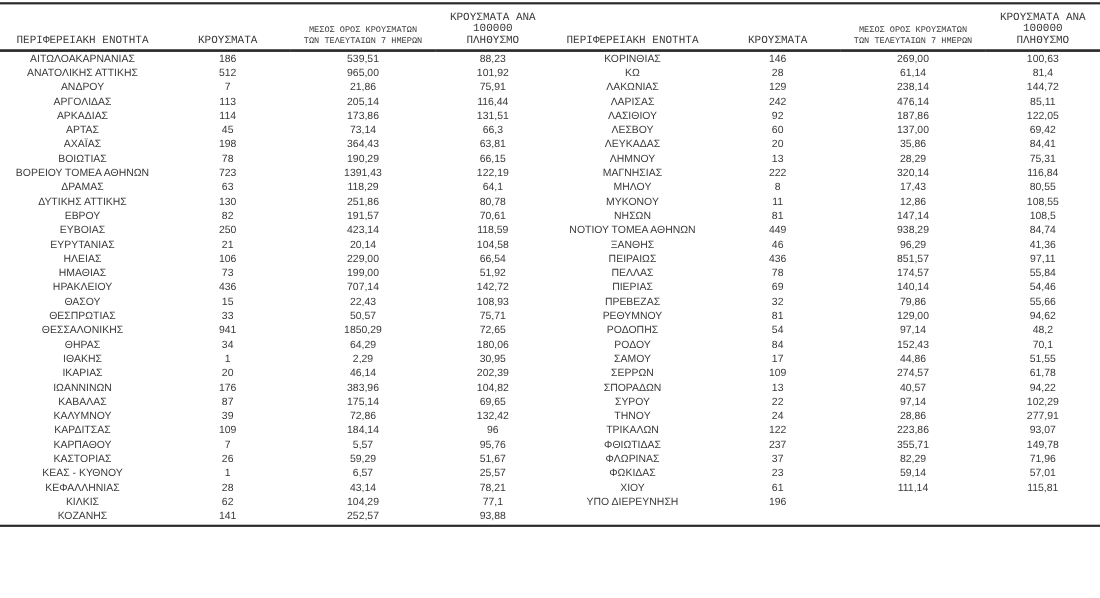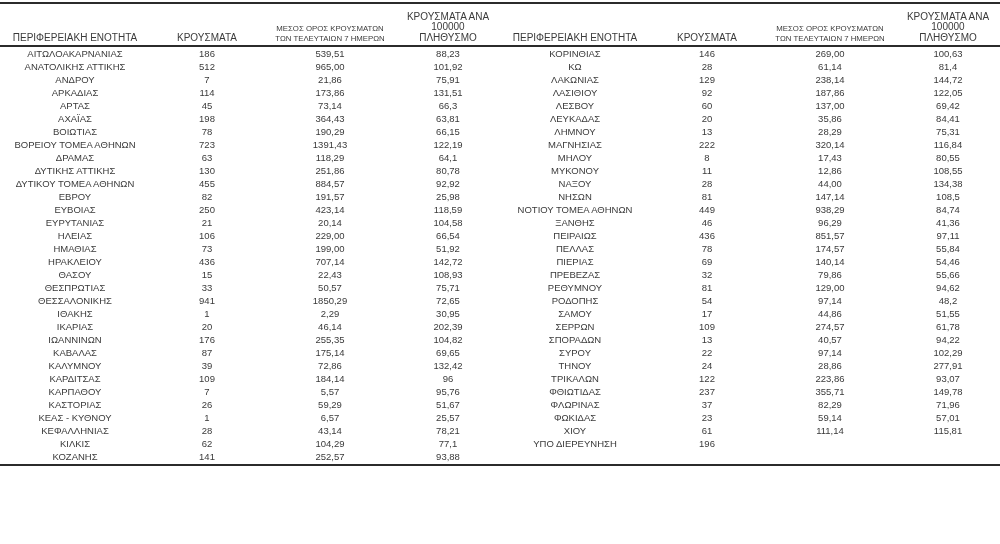--- a/index.html
+++ b/index.html
@@ -37,20 +37,21 @@
     table-layout: fixed;
   }
   thead th {
     vertical-align: bottom;
     text-align: center;
     font-weight: normal;
     color: #3a3a3a;
     padding: 0 0 2px 0;
     height: 39px;
     overflow: hidden;
+    font-family: Liberation Mono, monospace;
   }
   thead tr {
     border-bottom: 2px solid #2b2b2b;
   }
   th.h-single {
     font-size: 10px;
     line-height: 11px;
     white-space: nowrap;
   }
   th.h-small {
@@ -133,20 +134,30 @@
           <td>ΑΝΔΡΟΥ</td>
           <td>7</td>
           <td>21,86</td>
           <td>75,91</td>
           <td>ΛΑΚΩΝΙΑΣ</td>
           <td>129</td>
           <td>238,14</td>
           <td>144,72</td>
         </tr>
         <tr>
+          <td>ΑΡΓΟΛΙΔΑΣ</td>
+          <td>113</td>
+          <td>205,14</td>
+          <td>116,44</td>
+          <td>ΛΑΡΙΣΑΣ</td>
+          <td>242</td>
+          <td>476,14</td>
+          <td>85,11</td>
+        </tr>
+        <tr>
           <td>ΑΡΚΑΔΙΑΣ</td>
           <td>114</td>
           <td>173,86</td>
           <td>131,51</td>
           <td>ΛΑΣΙΘΙΟΥ</td>
           <td>92</td>
           <td>187,86</td>
           <td>122,05</td>
         </tr>
         <tr>
@@ -203,34 +214,24 @@
           <td>ΔΥΤΙΚΗΣ ΑΤΤΙΚΗΣ</td>
           <td>130</td>
           <td>251,86</td>
           <td>80,78</td>
           <td>ΜΥΚΟΝΟΥ</td>
           <td>11</td>
           <td>12,86</td>
           <td>108,55</td>
         </tr>
         <tr>
-          <td>ΔΥΤΙΚΟΥ ΤΟΜΕΑ ΑΘΗΝΩΝ</td>
-          <td>455</td>
-          <td>884,57</td>
-          <td>92,92</td>
-          <td>ΝΑΞΟΥ</td>
-          <td>28</td>
-          <td>44,00</td>
-          <td>134,38</td>
-        </tr>
-        <tr>
           <td>ΕΒΡΟΥ</td>
           <td>82</td>
           <td>191,57</td>
-          <td>25,98</td>
+          <td>70,61</td>
           <td>ΝΗΣΩΝ</td>
           <td>81</td>
           <td>147,14</td>
           <td>108,5</td>
         </tr>
         <tr>
           <td>ΕΥΒΟΙΑΣ</td>
           <td>250</td>
           <td>423,14</td>
           <td>118,59</td>
@@ -303,20 +304,30 @@
           <td>ΘΕΣΣΑΛΟΝΙΚΗΣ</td>
           <td>941</td>
           <td>1850,29</td>
           <td>72,65</td>
           <td>ΡΟΔΟΠΗΣ</td>
           <td>54</td>
           <td>97,14</td>
           <td>48,2</td>
         </tr>
         <tr>
+          <td>ΘΗΡΑΣ</td>
+          <td>34</td>
+          <td>64,29</td>
+          <td>180,06</td>
+          <td>ΡΟΔΟΥ</td>
+          <td>84</td>
+          <td>152,43</td>
+          <td>70,1</td>
+        </tr>
+        <tr>
           <td>ΙΘΑΚΗΣ</td>
           <td>1</td>
           <td>2,29</td>
           <td>30,95</td>
           <td>ΣΑΜΟΥ</td>
           <td>17</td>
           <td>44,86</td>
           <td>51,55</td>
         </tr>
         <tr>
@@ -325,21 +336,21 @@
           <td>46,14</td>
           <td>202,39</td>
           <td>ΣΕΡΡΩΝ</td>
           <td>109</td>
           <td>274,57</td>
           <td>61,78</td>
         </tr>
         <tr>
           <td>ΙΩΑΝΝΙΝΩΝ</td>
           <td>176</td>
-          <td>255,35</td>
+          <td>383,96</td>
           <td>104,82</td>
           <td>ΣΠΟΡΑΔΩΝ</td>
           <td>13</td>
           <td>40,57</td>
           <td>94,22</td>
         </tr>
         <tr>
           <td>ΚΑΒΑΛΑΣ</td>
           <td>87</td>
           <td>175,14</td>

